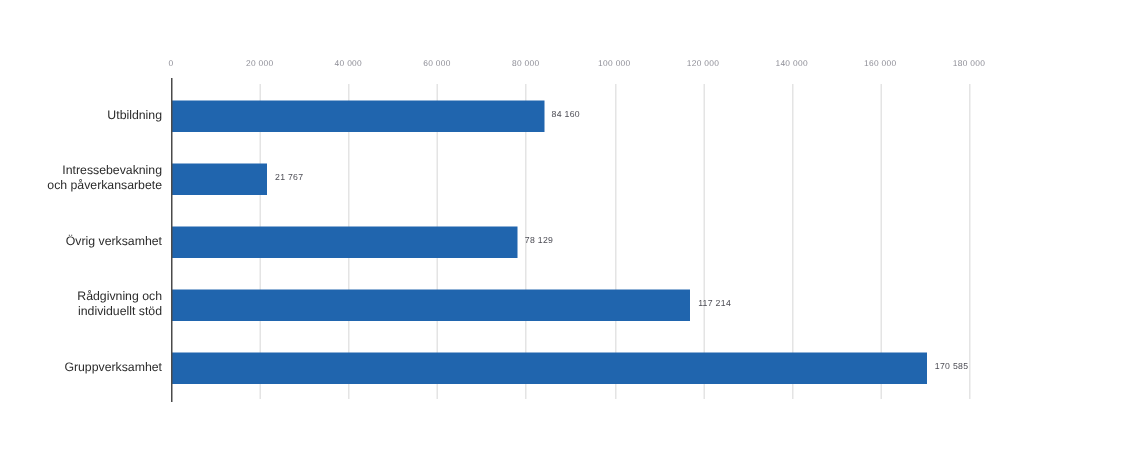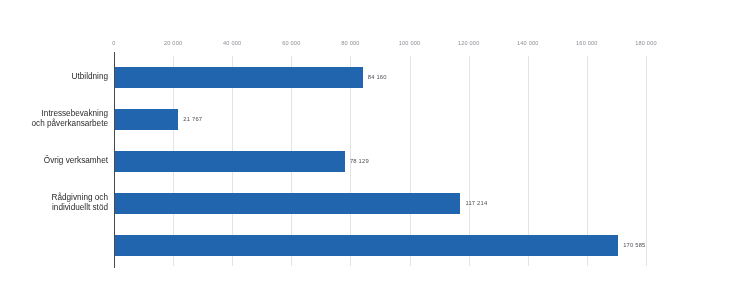--- a/index.html
+++ b/index.html
@@ -154,15 +154,16 @@
 
   <div id="axis-line"></div>
 
   <div id="category-labels">
       <div class="cat-label" style="top: 52.5px; color: rgb(43, 43, 43);">Intressebevakning
 och påverkansarbete</div>
       <div class="cat-label" style="top: 15.75px; color: rgb(43, 43, 43);">Utbildning</div>
       <div class="cat-label" style="top: 136.5px; color: rgb(43, 43, 43);">Rådgivning och
 individuellt stöd</div>
       <div class="cat-label" style="top: 99.75px; color: rgb(43, 43, 43);">Övrig verksamhet</div>
+      <div class="cat-label" style="top: 183.75px; color: rgb(43, 43, 43);">Gruppverksamhet</div>
     </div>
 
 </div>
 
 </body></html>

